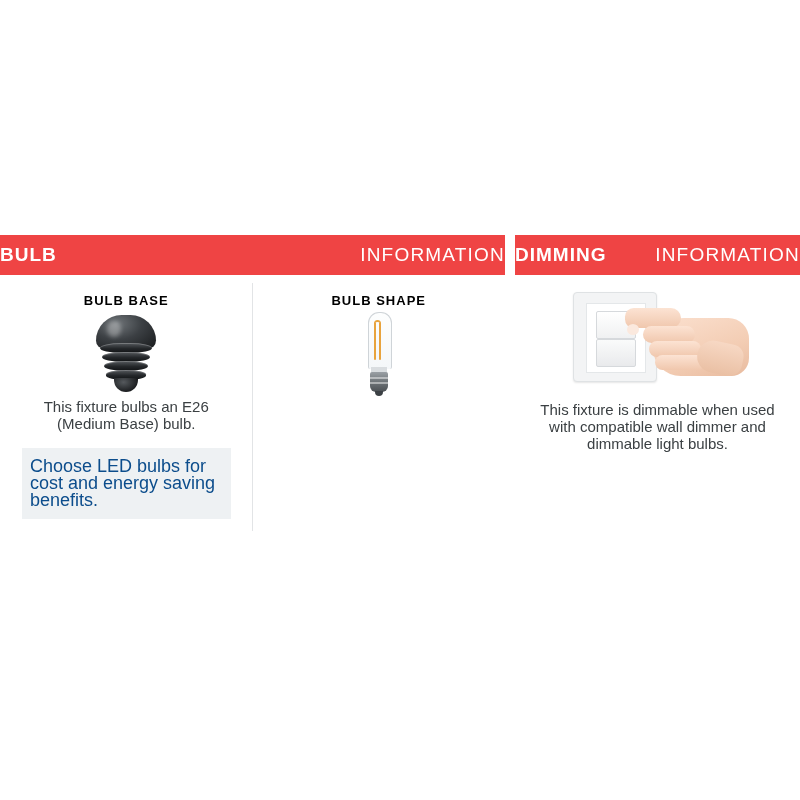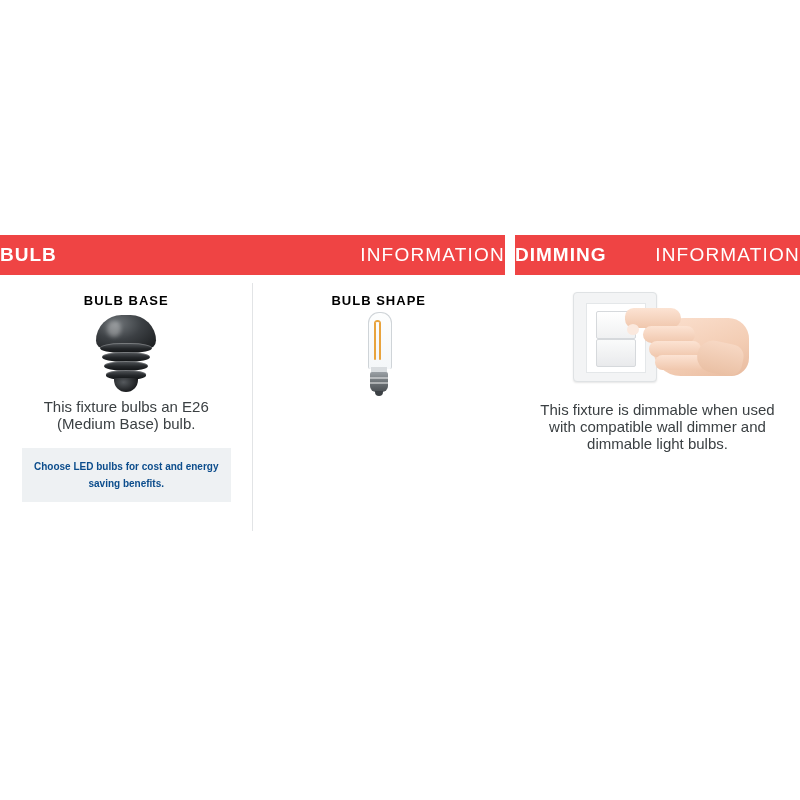--- a/index.html
+++ b/index.html
@@ -99,25 +99,25 @@
   .col-desc {
     font-size: 15px;
     line-height: 17px;
     color: #3b4043;
     padding: 0 26px;
   }
   .tip {
     margin: 16px 22px 0 22px;
     background: #eef1f3;
     color: #0c4d8c;
-    font-size: 10px;
+    font-size: 18px;
     line-height: 17px;
-    font-weight: bold;
+    font-weight: normal;
     padding: 10px 8px;
-    text-align: center;
+    text-align: left;
   }
   .desc-wide { padding: 0 16px; }
 
   
   .base-art { position: relative; width: 78px; height: 80px; }
   .base-dome {
     position: absolute; left: 9px; top: 0; width: 60px; height: 34px;
     background: radial-gradient(ellipse at 35% 25%, #6f7478 0%, #3c4044 45%, #17191b 100%);
     border-radius: 30px 30px 10px 10px;
   }

